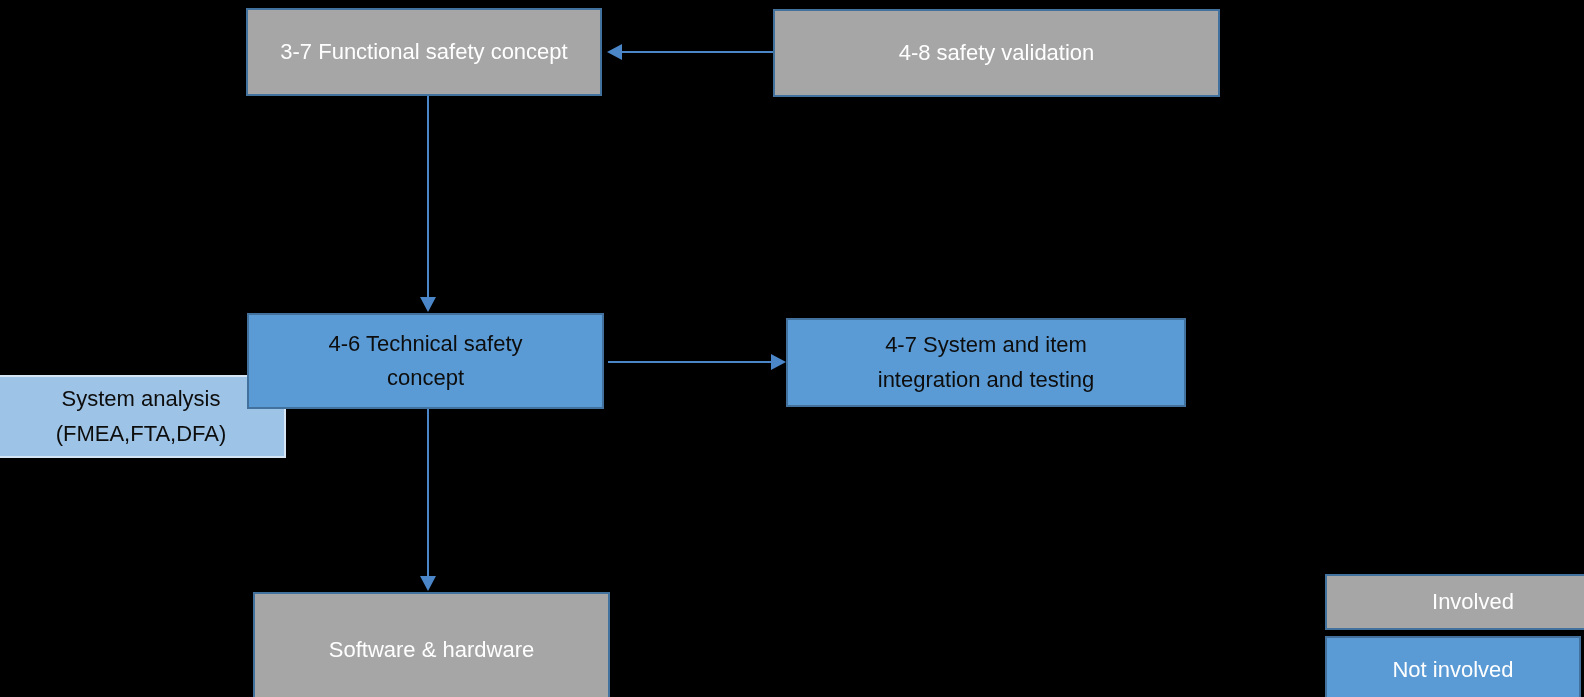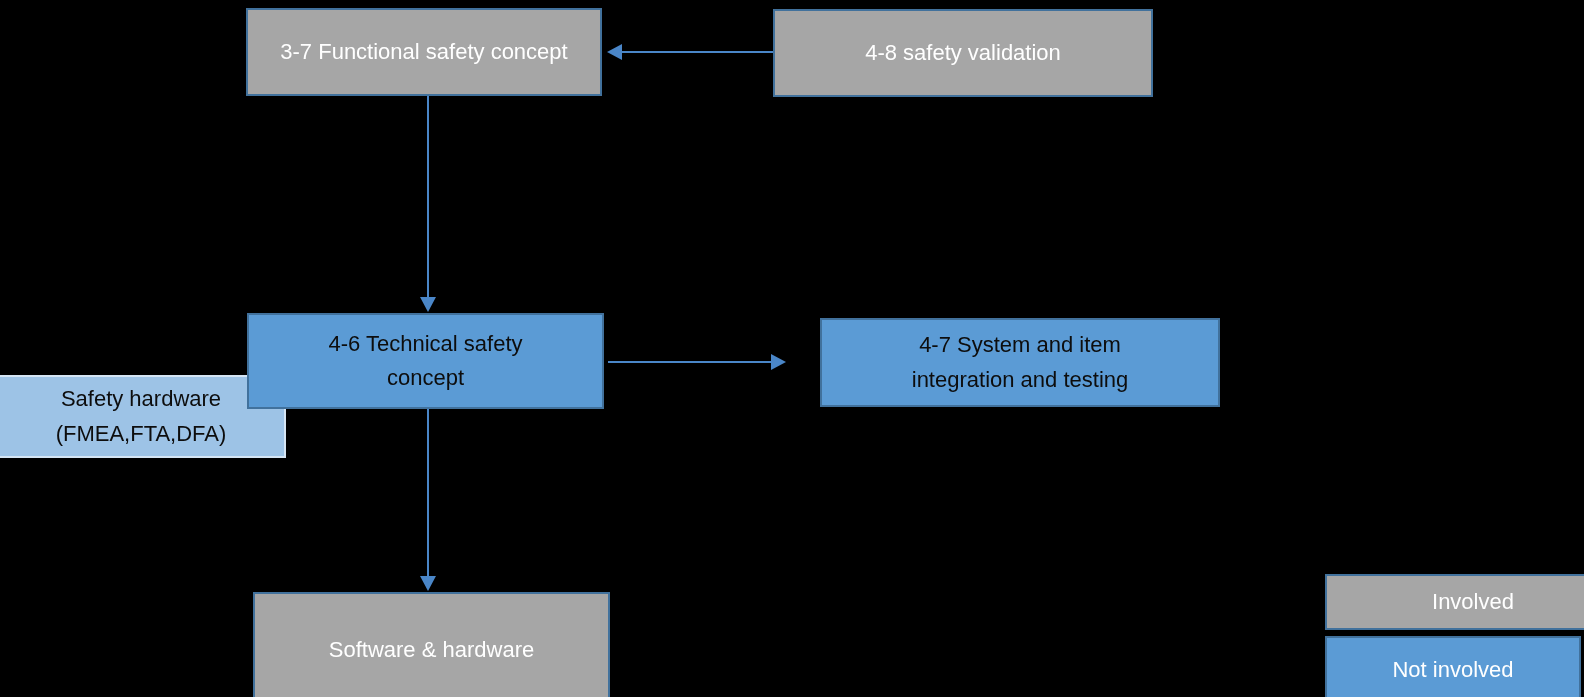--- a/index.html
+++ b/index.html
@@ -43,23 +43,23 @@
     justify-content: center;
     text-align: center;
     font-size: 22px;
     box-sizing: border-box;
     color: #ffffff;
   }
   .legend-involved { background: #a6a6a6; border: 2px solid #41719c; }
   .legend-not-involved { background: #5b9bd5; border: 2px solid #41719c; }
 
   #functional-safety   { left: 246px;  top: 8px;   width: 356px; height: 88px; padding: 4px 30px; z-index: 2; }
-  #safety-validation   { left: 773px;  top: 9px;   width: 380px; height: 88px; z-index: 2; }
+  #safety-validation   { left: 773px;  top: 9px;   width: 447px; height: 88px; z-index: 2; }
   #technical-safety    { left: 247px;  top: 313px; width: 357px; height: 96px; padding: 0 44px; z-index: 3; }
-  #system-integration  { left: 786px;  top: 318px; width: 400px; height: 89px; padding: 0 55px; z-index: 2; margin-left: 34px; }
+  #system-integration  { left: 786px;  top: 318px; width: 400px; height: 89px; padding: 0 55px; z-index: 2; }
   #safety-analysis     { left: -4px;   top: 375px; width: 290px; height: 83px; padding: 0 10px; z-index: 1; }
   #software-hardware   { left: 253px;  top: 592px; width: 357px; height: 116px; z-index: 2; }
   #legend-involved     { left: 1325px; top: 574px; width: 296px; height: 56px; }
   #legend-not-involved { left: 1325px; top: 636px; width: 256px; height: 68px; }
 
   .edges-layer {
     position: absolute;
     left: 0; top: 0;
     width: 1584px;
     height: 697px;
@@ -107,21 +107,21 @@
 
   <div id="technical-safety" class="node not-involved">
     <span>4-6 Technical safety concept</span>
   </div>
 
   <div id="system-integration" class="node not-involved">
     <span>4-7 System and item integration and testing</span>
   </div>
 
   <div id="safety-analysis" class="node annotation">
-    <span>Safety hardware (FMEA,FTA,DFA)</span>
+    <span>System analysis (FMEA,FTA,DFA)</span>
   </div>
 
   <div id="software-hardware" class="node involved">
     <span>Software &amp; hardware</span>
   </div>
 
   <div id="legend-involved" class="legend-box legend-involved">
     <span>Involved</span>
   </div>
 

